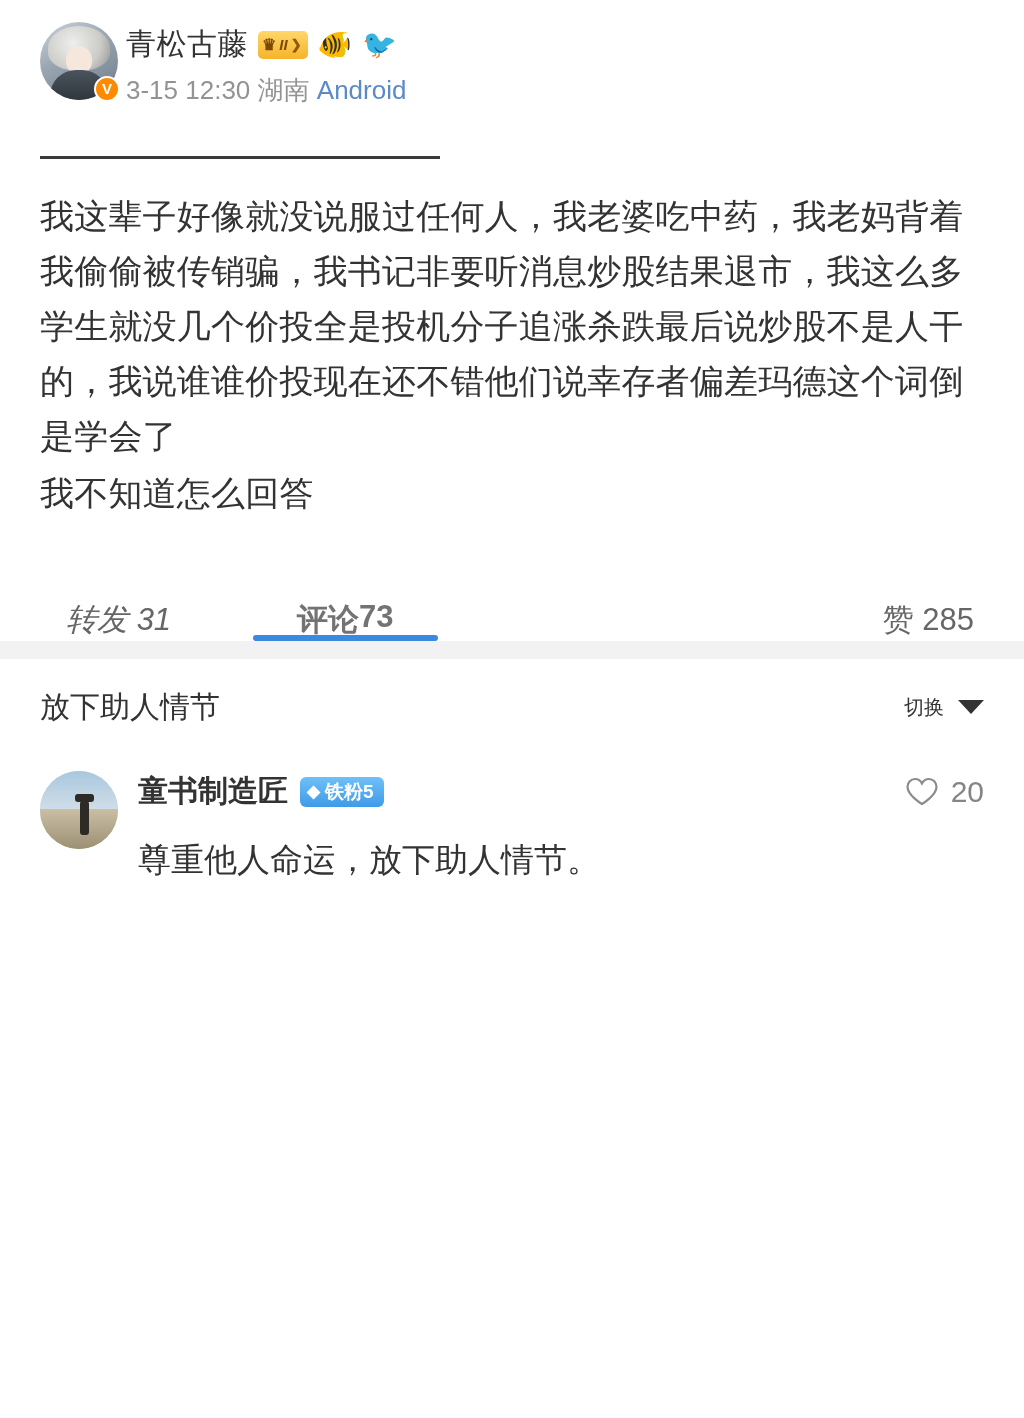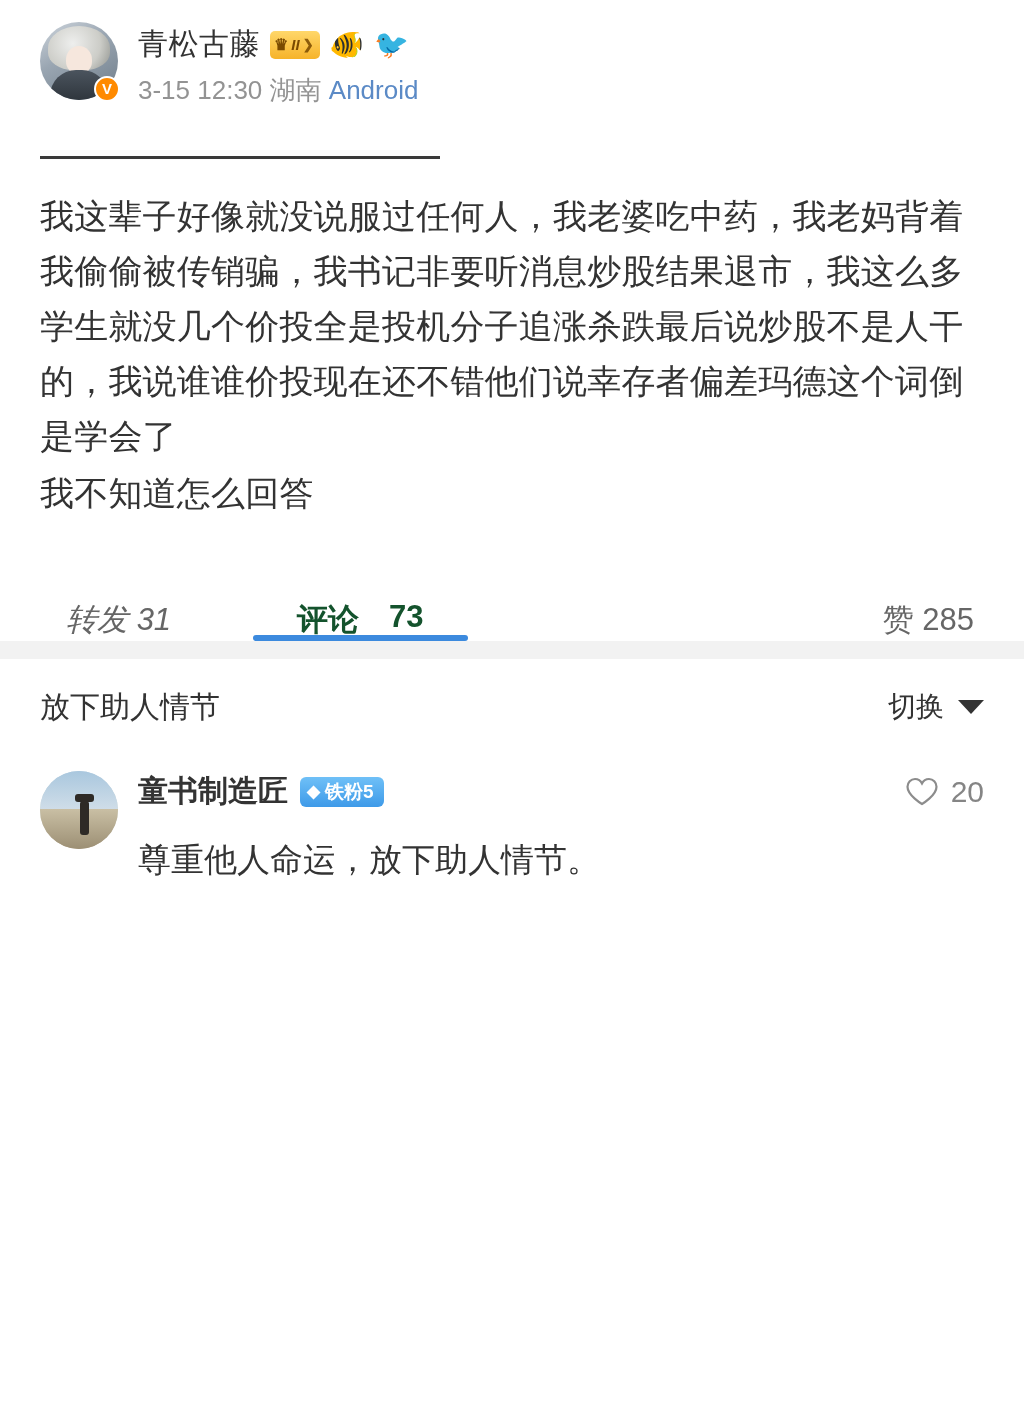--- a/index.html
+++ b/index.html
@@ -40,21 +40,21 @@
     background: linear-gradient(180deg,#4b545e,#2f363d);
     border-radius: 26px 26px 0 0;
   }
   .v-badge {
     position: absolute; right: -2px; bottom: -2px;
     width: 26px; height: 26px; border-radius: 50%;
     background: #ff8a00; border: 2px solid #fff;
     color: #fff; font-size: 15px; line-height: 22px; text-align: center;
     font-weight: bold;
   }
-  .header-text { margin-left: 20px; padding-top: 2px; }
+  .header-text { margin-left: 8px; padding-top: 2px; }
   .name-row { display: flex; align-items: center; gap: 10px; }
   .username {
     font-size: 30px; color: #333333; font-weight: 500; letter-spacing: .5px;
   }
   .vip-badge {
     display: inline-flex; align-items: center;
     height: 28px; padding: 0 6px 0 4px;
     background: linear-gradient(180deg,#ffd76a,#f6b32a);
     border-radius: 5px;
     color: #7a4a00; font-size: 17px; font-weight: bold;
@@ -88,23 +88,22 @@
     margin-top: 34px;
     display: flex; align-items: flex-end;
     padding: 0 40px;
     height: 86px;
     position: relative;
   }
   .action { font-size: 31px; color: #666666; }
   .action.repost { margin-left: 26px; font-style: italic; }
   .action.comment {
     margin-left: 86px;
-    color: #14532d; font-weight: bold;
+    color: #737373; font-weight: bold;
     position: relative;
-    gap: 30px;
   }
   .action.comment .underline {
     position: absolute; left: -4px; right: -4px; bottom: 0;
     height: 6px; background: #3c8ade; border-radius: 3px;
   }
   .action.like { margin-left: auto; margin-right: 10px; }
   .bar-sep {
     position: absolute; left: 0; right: 0; bottom: -18px; height: 18px;
     background: #f2f2f2;
   }
@@ -113,21 +112,21 @@
   .sort-row {
     margin-top: 18px;
     height: 96px;
     display: flex; align-items: center;
     padding: 0 40px;
   }
   .sort-label { font-size: 30px; color: #333333; }
   .switch-wrap {
     margin-left: auto; display: flex; align-items: center; gap: 14px;
   }
-  .switch-label { font-size: 28px; color: #333333; }
+  .switch-label { font-size: 20px; color: #333333; }
   .caret {
     width: 0; height: 0;
     border-left: 13px solid transparent;
     border-right: 13px solid transparent;
     border-top: 14px solid #333333;
   }
 
   
   .comment {
     display: flex; padding: 16px 40px 0 40px;

